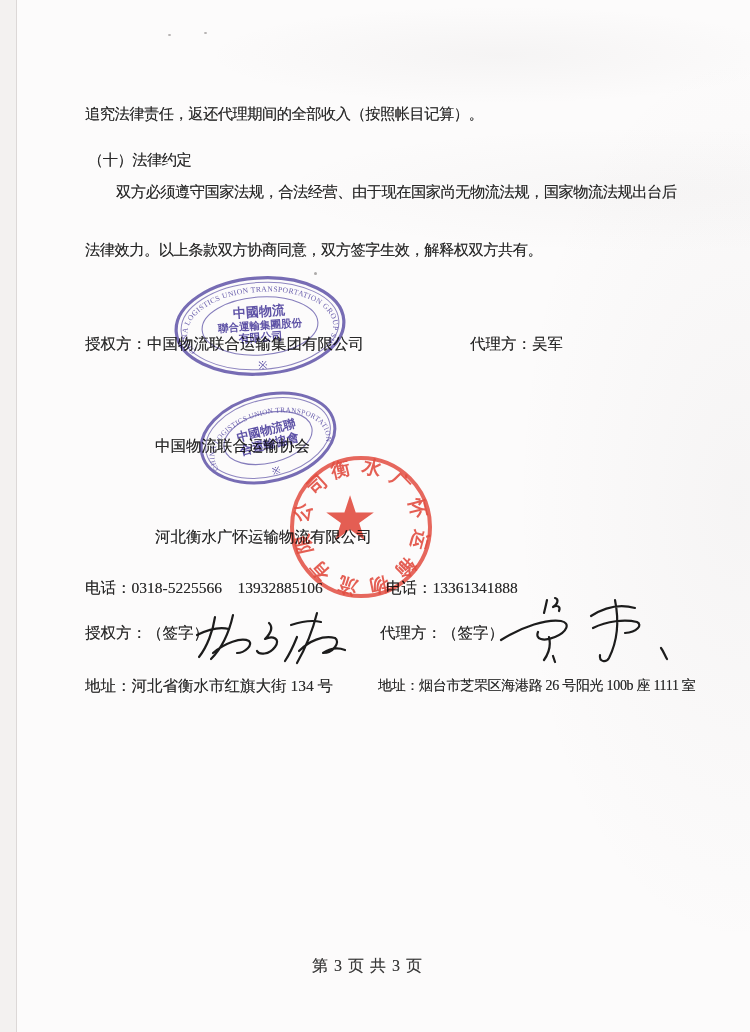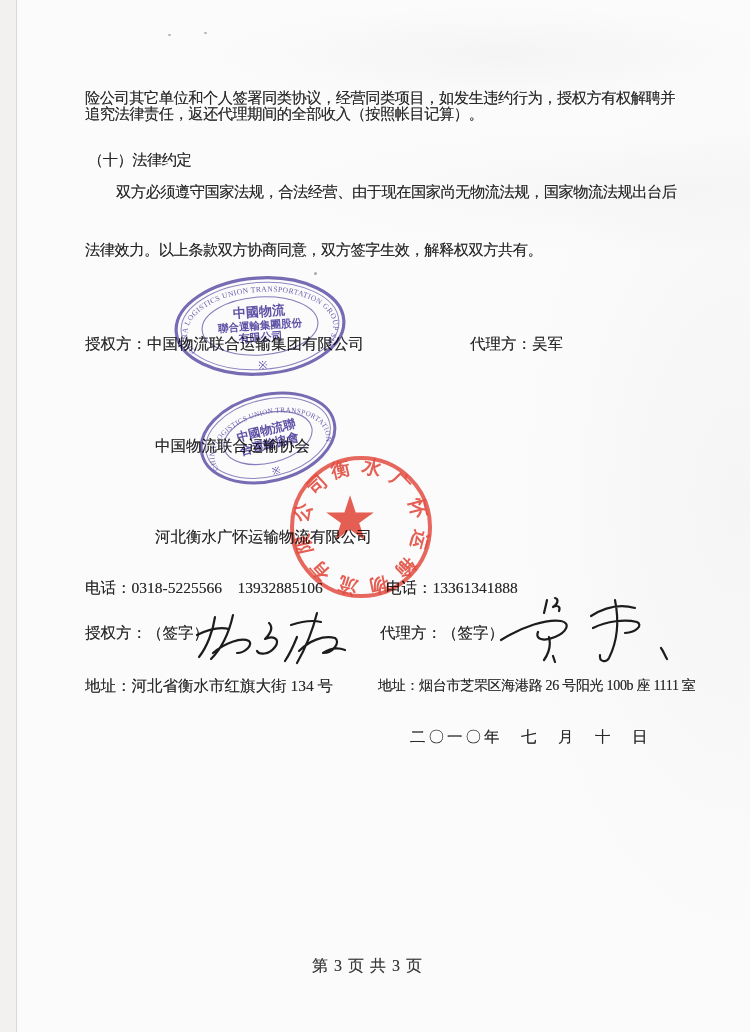--- a/index.html
+++ b/index.html
@@ -33,41 +33,39 @@
 <body>
 
 <div class="page">
 
   <div class="scan-edge"></div>
 
   <div class="speck" style="left:168px;top:34px;width:3px;height:2px;opacity:.5"></div>
   <div class="speck" style="left:204px;top:32px;width:3px;height:2px;opacity:.5"></div>
   <div class="speck" style="left:314px;top:272px;width:3px;height:3px;opacity:.55"></div>
 
-  <div class="line body-line" style="left:85px;top:88px">险公司其它单位和个人签署同类协议，经营同类项目，如发生违约行为，授权方有权解聘并</div>
   <div class="line body-line" style="left:85px;top:104px">追究法律责任，返还代理期间的全部收入（按照帐目记算）。</div>
   <div class="line body-line" style="left:88px;top:150px">（十）法律约定</div>
   <div class="line body-line" style="left:116px;top:182px">双方必须遵守国家法规，合法经营、由于现在国家尚无物流法规，国家物流法规出台后</div>
   <div class="line body-line" style="left:85px;top:240px">法律效力。以上条款双方协商同意，双方签字生效，解释权双方共有。</div>
 
   <div class="line party-line" style="left:85px;top:334px">授权方：中国物流联合运输集团有限公司</div>
   <div class="line party-line" style="left:470px;top:334px">代理方：吴军</div>
   <div class="line party-line" style="left:155px;top:436px">中国物流联合运输协会</div>
   <div class="line party-line" style="left:155px;top:527px">河北衡水广怀运输物流有限公司</div>
 
   <div class="line party-line" style="left:85px;top:578px">电话：0318-5225566　13932885106</div>
   <div class="line party-line" style="left:386px;top:578px">电话：13361341888</div>
 
   <div class="line party-line" style="left:85px;top:623px">授权方：（签字）</div>
   <div class="line party-line" style="left:380px;top:623px">代理方：（签字）</div>
 
   <div class="line party-line" style="left:85px;top:676px">地址：河北省衡水市红旗大街 134 号</div>
   <div class="line small-line" style="left:378px;top:677px">地址：烟台市芝罘区海港路 26 号阳光 100b 座 1111 室</div>
 
-  <div class="line date-line" style="left:410px;top:727px">二〇一〇年　七　月　十　日</div>
 
   <div class="line footer-line" style="left:312px;top:956px">第 3 页 共 3 页</div>
 
   <svg class="stamp" style="left:172px;top:274px;transform:rotate(-4deg)" width="176" height="104" viewBox="0 0 176 104">
     <ellipse cx="88" cy="52" rx="84" ry="48" fill="none" stroke="#4e41a0" stroke-width="3.2" opacity=".85"></ellipse>
     <ellipse cx="88" cy="52" rx="79" ry="43.5" fill="none" stroke="#4e41a0" stroke-width="1" opacity=".7"></ellipse>
     <ellipse cx="88" cy="52" rx="58" ry="29" fill="none" stroke="#4e41a0" stroke-width="1.1" opacity=".75"></ellipse>
     <defs>
         <path id="grpArc" d="M 24,74 A 73,38 0 1 1 152,74" fill="none"></path>
       </defs>

